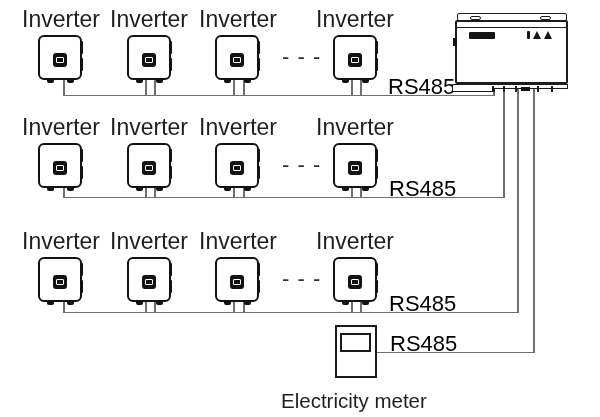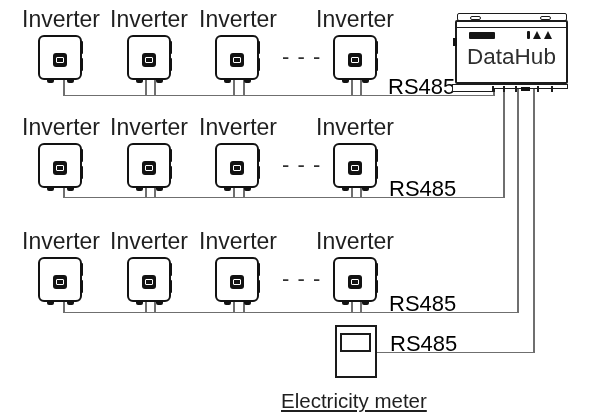--- a/index.html
+++ b/index.html
@@ -5,21 +5,21 @@
   html,body{margin:0;padding:0;background:#ffffff;}
   #stage{
     position:relative;width:600px;height:417px;background:#ffffff;overflow:hidden;
     font-family:"Liberation Sans", sans-serif;color:#242424;
   }
   
   .inv-lbl{position:absolute;width:78px;font-size:23px;line-height:26px;text-align:center;
            color:#1f1f1f;white-space:nowrap;}
   .rs-lbl{position:absolute;font-size:22px;line-height:25px;color:#000000;white-space:nowrap;}
   .dash-lbl{position:absolute;font-size:22px;line-height:24px;color:#303030;letter-spacing:1px;white-space:nowrap;}
-  .meter-lbl{position:absolute;font-size:20.5px;line-height:23px;color:#1f1f1f;white-space:nowrap;text-decoration:underline;}
+  .meter-lbl{position:absolute;font-size:20.5px;line-height:23px;color:#1f1f1f;white-space:nowrap;}
   
   .wh{position:absolute;height:1.5px;background:#6f6f6f;z-index:1;}
   .wv{position:absolute;width:1.5px;background:#6f6f6f;z-index:1;}
   
   .inv{position:absolute;width:44px;height:45px;background:#fff;border:2.2px solid #121212;
        border-radius:6px;box-sizing:border-box;z-index:3;}
   .inv .fin{position:absolute;right:-3.4px;width:3.4px;background:#121212;border-radius:1px;}
   .inv .fin-t{top:4px;height:13px;}
   .inv .fin-b{top:21px;height:13px;}
   .inv .disp{position:absolute;left:50%;top:16px;transform:translateX(-50%);
@@ -206,21 +206,20 @@
   <div class="dh-screw" style="left:540px"></div>
   <div class="dh-box">
     <span class="dh-seam"></span>
     <span class="dh-nub"></span>
     <span class="dh-logo"></span>
     <span class="dh-ind">
       <span class="led"></span>
       <span class="tri"></span>
       <span class="tri"></span>
     </span>
-    <span class="dh-title">DataHub</span>
   </div>
   <div class="dh-base"></div>
   <div class="dh-step"></div>
   <div class="dh-tick" style="left:492px"></div>
   <div class="dh-tick" style="left:503px"></div>
   <div class="dh-tick" style="left:515px"></div>
   <div class="dh-tick" style="left:537px"></div>
   <div class="dh-tick" style="left:551px"></div>
   <div class="dh-pin"></div>
 

